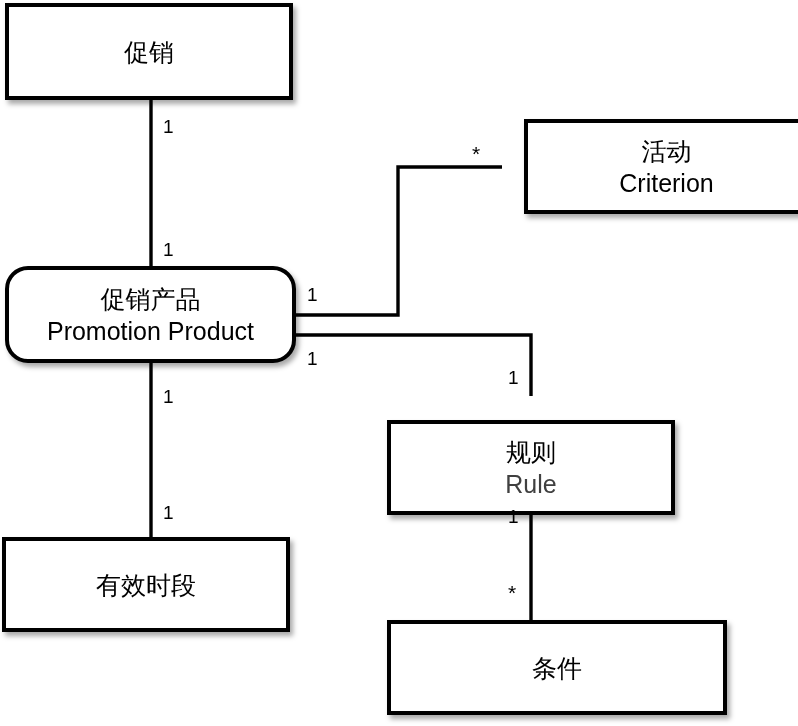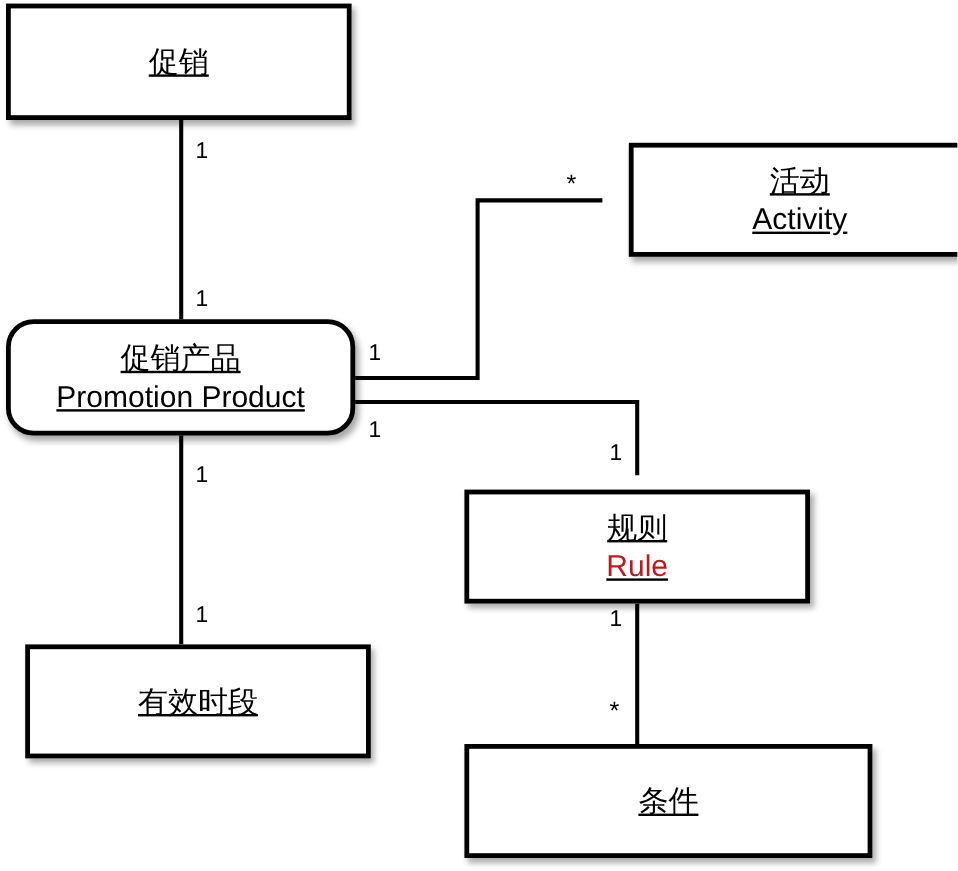--- a/index.html
+++ b/index.html
@@ -26,21 +26,20 @@
     position: absolute;
     box-sizing: border-box;
     background: #ffffff;
     border: 4px solid #000000;
     box-shadow: 3px 4px 5px rgba(0,0,0,0.34);
     display: flex;
     flex-direction: column;
     align-items: center;
     justify-content: center;
     z-index: 5;
-    text-decoration: underline;
   }
   .node-label-cn {
     font-size: 25px;
     line-height: 1.12;
     color: #000000;
     white-space: nowrap;
   }
   .node-label-en {
     font-size: 25px;
     line-height: 1.12;
@@ -74,31 +73,31 @@
         <polyline points="531,491 531,620"></polyline>
       </g>
   </svg>
 
   <div id="nodes-group">
       <div class="node" style="left: 5px; top: 3px; width: 288px; height: 97px; background: rgb(255, 255, 255); border-color: rgb(0, 0, 0);">
         <div class="node-label-cn" style="color: rgb(0, 0, 0);">促销</div>
       </div>
       <div class="node" style="left: 508px; top: 119px; width: 285px; height: 95px; background: rgb(255, 255, 255); border-color: rgb(0, 0, 0); margin-left: 16px;">
         <div class="node-label-cn" style="color: rgb(0, 0, 0);">活动</div>
-        <div class="node-label-en" style="color: rgb(0, 0, 0);">Activity</div>
+        <div class="node-label-en" style="color: rgb(0, 0, 0);">Criterion</div>
       </div>
       <div class="node" style="left: 5px; top: 266px; width: 291px; height: 97px; background: rgb(255, 255, 255); border-color: rgb(0, 0, 0); border-radius: 23px;">
         <div class="node-label-cn" style="color: rgb(0, 0, 0);">促销产品</div>
         <div class="node-label-en" style="color: rgb(0, 0, 0);">Promotion Product</div>
       </div>
-      <div class="node" style="left: 387px; top: 408px; width: 288px; height: 95px; background: rgb(255, 255, 255); border-color: rgb(0, 0, 0);">
+      <div class="node" style="left: 387px; top: 420px; width: 288px; height: 95px; background: rgb(255, 255, 255); border-color: rgb(0, 0, 0);">
         <div class="node-label-cn" style="color: rgb(0, 0, 0);">规则</div>
-        <div class="node-label-en" style="color: #b91c1c;">Rule</div>
+        <div class="node-label-en" style="color: #404040;">Rule</div>
       </div>
-      <div class="node" style="left: 21px; top: 537px; width: 288px; height: 95px; background: rgb(255, 255, 255); border-color: rgb(0, 0, 0);">
+      <div class="node" style="left: 2px; top: 537px; width: 288px; height: 95px; background: rgb(255, 255, 255); border-color: rgb(0, 0, 0);">
         <div class="node-label-cn" style="color: rgb(0, 0, 0);">有效时段</div>
       </div>
       <div class="node" style="left: 387px; top: 620px; width: 340px; height: 95px; background: rgb(255, 255, 255); border-color: rgb(0, 0, 0);">
         <div class="node-label-cn" style="color: rgb(0, 0, 0);">条件</div>
       </div>
     </div>
   <div id="mult-group">
       <span class="mult" style="left: 163px; top: 117px; color: rgb(0, 0, 0);">1</span>
       <span class="mult" style="left: 163px; top: 240px; color: rgb(0, 0, 0);">1</span>
       <span class="mult" style="left: 307px; top: 285px; color: rgb(0, 0, 0);">1</span>

